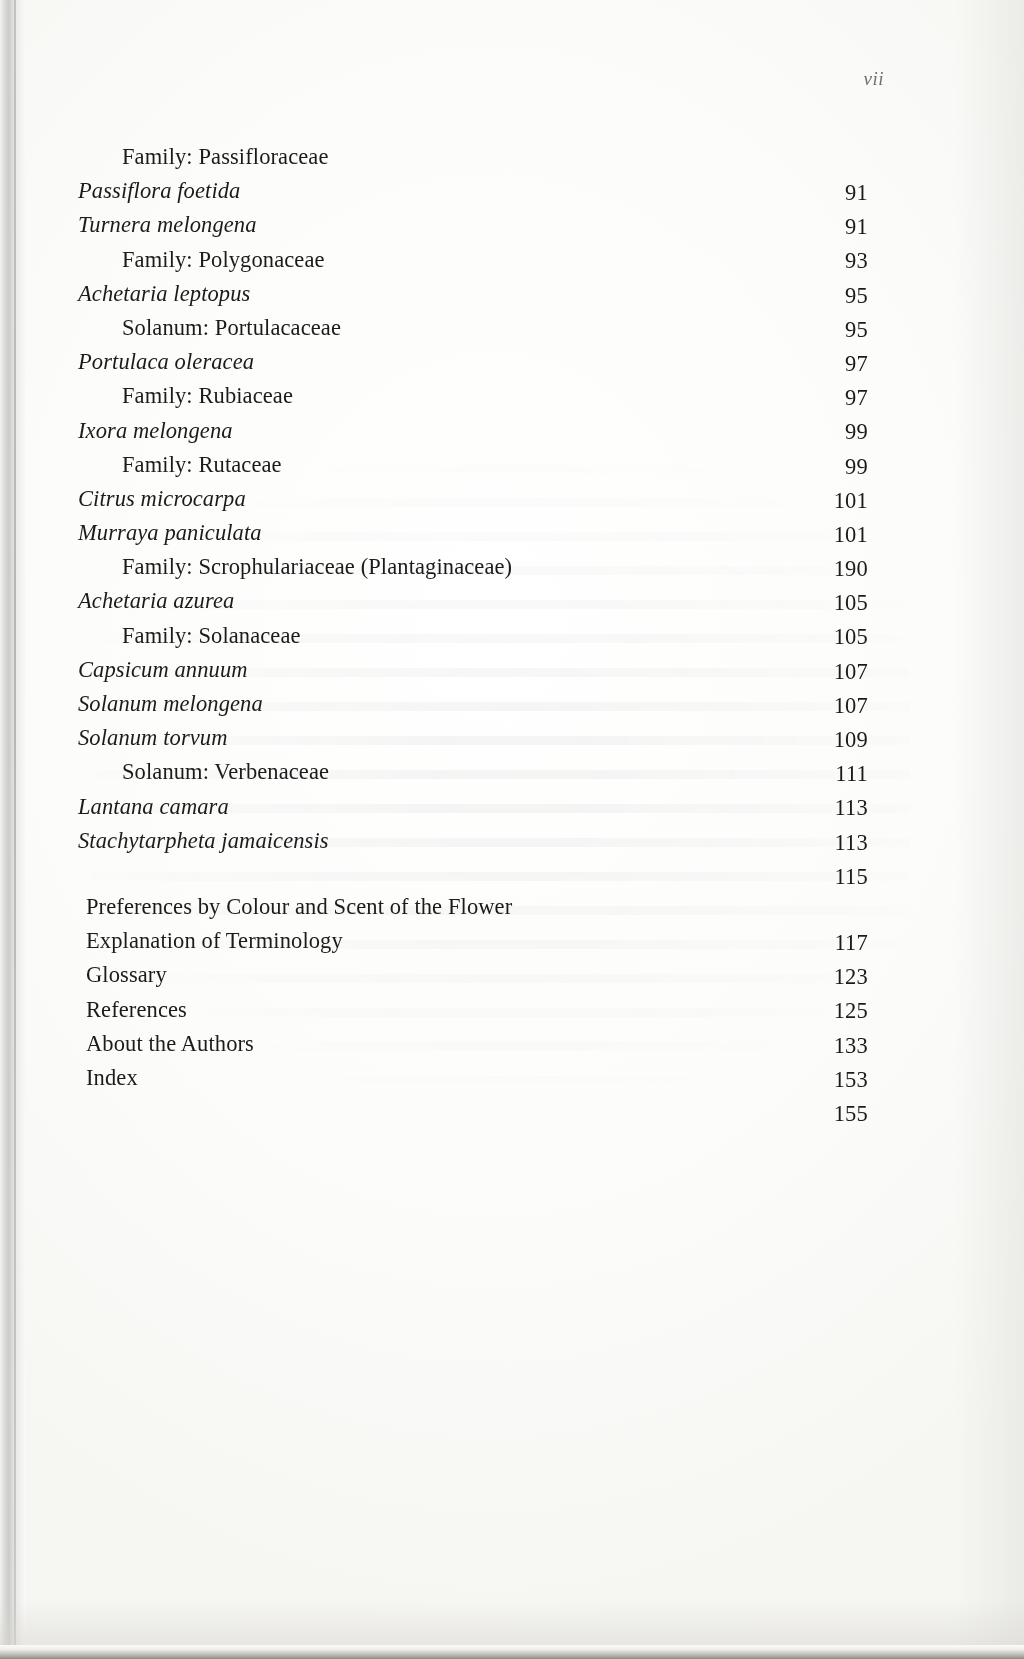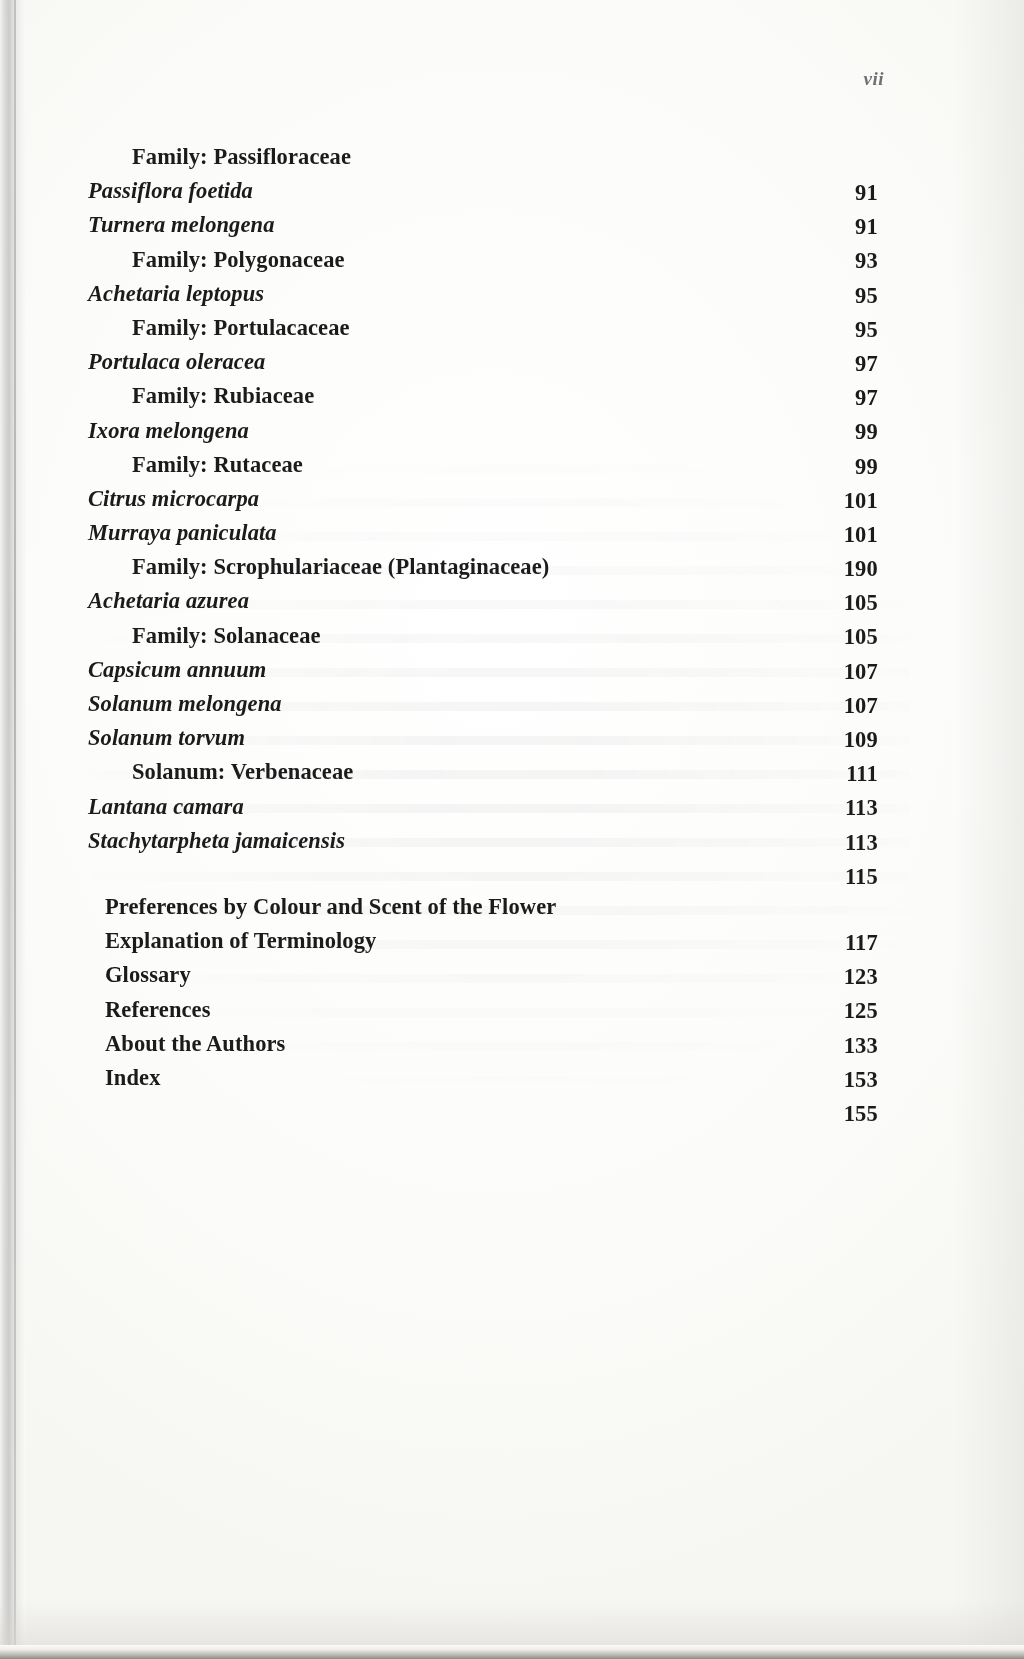--- a/index.html
+++ b/index.html
@@ -84,39 +84,38 @@
         rgba(0,0,0,0) 9px, rgba(0,0,0,0) 34px);
     -webkit-mask-image: radial-gradient(ellipse 75% 60% at 52% 45%, #000 10%, transparent 78%);
             mask-image: radial-gradient(ellipse 75% 60% at 52% 45%, #000 10%, transparent 78%);
   }
 
   
   .content {
     position: absolute;
     inset: 0;
     z-index: 5;
-    font-weight: bold;
   }
 
   .folio {
     position: absolute;
     top: 68px;
     left: 0;
     width: 884px;
     text-align: right;
     font-style: italic;
     font-size: 19px;
     color: #6f6f74;
     letter-spacing: .5px;
   }
 
   .toc {
     position: absolute;
     top: 140px;
-    left: 88px;
+    left: 78px;
     width: 790px;
   }
 
   .toc-row {
     position: relative;
     display: block;
     height: 34.2px;
     line-height: 34.2px;
     white-space: nowrap;
   }
@@ -135,21 +134,21 @@
     text-align: right;
     letter-spacing: .2px;
     margin-top: 36px;
   }
 
   
   .lvl-family .row-label { margin-left: 44px; }
   .lvl-species .row-label {
     font-style: italic;
   }
-  .lvl-top .row-label { margin-left: 17px; }
+  .lvl-top .row-label { margin-left: 8px; }
 
   .section-gap { height: 32px; }
 
   
   .row-label, .row-page, .folio {
     text-rendering: optimizeLegibility;
   }
 </style>
 </head>
 <body>
@@ -168,21 +167,21 @@
 
     <div class="folio">vii</div>
 
     <div class="toc">
       <div id="toc-entries">
           <div class="toc-row lvl-family"><span class="row-label">Family: Passifloraceae</span><span class="row-page">91</span></div>
           <div class="toc-row lvl-species"><span class="row-label">Passiflora foetida</span><span class="row-page">91</span></div>
           <div class="toc-row lvl-species"><span class="row-label">Turnera melongena</span><span class="row-page">93</span></div>
           <div class="toc-row lvl-family"><span class="row-label">Family: Polygonaceae</span><span class="row-page">95</span></div>
           <div class="toc-row lvl-species"><span class="row-label">Achetaria leptopus</span><span class="row-page">95</span></div>
-          <div class="toc-row lvl-family"><span class="row-label">Family: Portulacaceae</span><span class="row-page">97</span></div>
+          <div class="toc-row lvl-family"><span class="row-label">Solanum: Portulacaceae</span><span class="row-page">97</span></div>
           <div class="toc-row lvl-species"><span class="row-label">Portulaca oleracea</span><span class="row-page">97</span></div>
           <div class="toc-row lvl-family"><span class="row-label">Family: Rubiaceae</span><span class="row-page">99</span></div>
           <div class="toc-row lvl-species"><span class="row-label">Ixora melongena</span><span class="row-page">99</span></div>
           <div class="toc-row lvl-family"><span class="row-label">Family: Rutaceae</span><span class="row-page">101</span></div>
           <div class="toc-row lvl-species"><span class="row-label">Citrus microcarpa</span><span class="row-page">101</span></div>
           <div class="toc-row lvl-species"><span class="row-label">Murraya paniculata</span><span class="row-page">190</span></div>
           <div class="toc-row lvl-family"><span class="row-label">Family: Scrophulariaceae (Plantaginaceae)</span><span class="row-page">105</span></div>
           <div class="toc-row lvl-species"><span class="row-label">Achetaria azurea</span><span class="row-page">105</span></div>
           <div class="toc-row lvl-family"><span class="row-label">Family: Solanaceae</span><span class="row-page">107</span></div>
           <div class="toc-row lvl-species"><span class="row-label">Capsicum annuum</span><span class="row-page">107</span></div>

